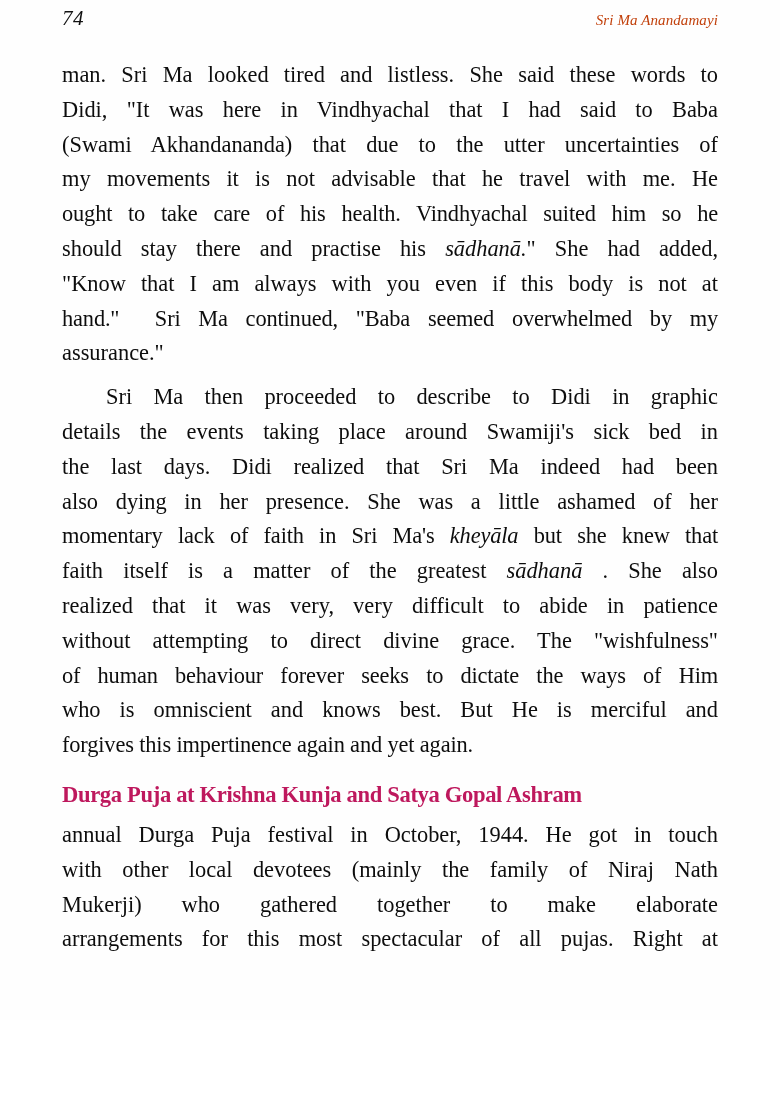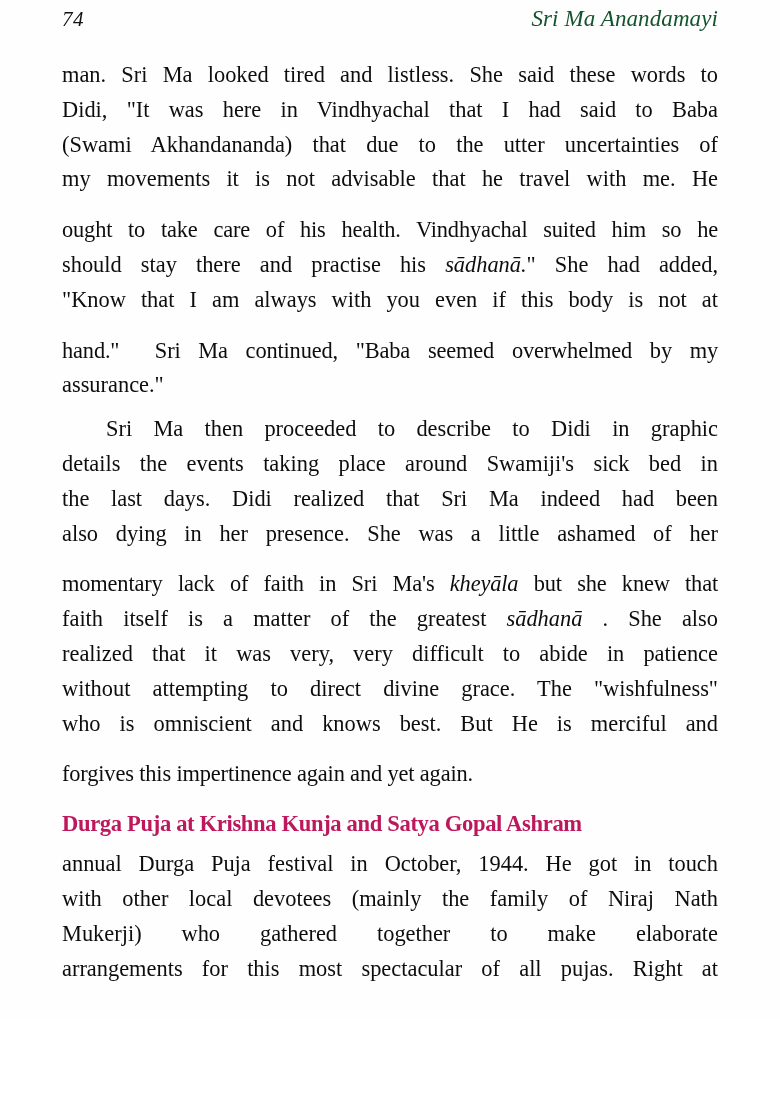--- a/index.html
+++ b/index.html
@@ -33,23 +33,23 @@
     justify-content: space-between;
   }
   .folio {
     font-style: italic;
     font-size: 21px;
     letter-spacing: 0.5px;
     color: #111;
   }
   .head-title {
     font-style: italic;
-    font-size: 23px;
+    font-size: 15px;
     letter-spacing: 0.1px;
-    color: #14532d;
+    color: #c2410c;
     white-space: nowrap;
   }
 
   
   .textblock {
     position: absolute;
     left: 62px;
     top: 58px;
     width: 656px;
   }
@@ -71,21 +71,20 @@
     white-space: pre-wrap;
     color: #0d0d0d;
   }
   
   .ln.last {
     text-align-last: left;
   }
   
   .ln.tight {
     letter-spacing: -0.15px;
-    margin-top: 16px;
   }
   .indent {
     display: inline-block;
     width: 44px;
   }
 
   em {
     font-style: italic;
   }
 
@@ -127,20 +126,21 @@
 
     <p class="para">
       <span class="ln"><span class="indent"></span><span>Sri Ma then proceeded to describe to Didi in graphic</span></span>
       <span class="ln">details the events taking place around Swamiji's sick bed in</span>
       <span class="ln">the last days. Didi realized that Sri Ma indeed had been</span>
       <span class="ln">also dying in her presence. She was a little ashamed of her</span>
       <span class="ln tight"><span>momentary lack of faith in Sri Ma's </span><em>kheyāla</em><span> but she knew that</span></span>
       <span class="ln"><span>faith itself is a matter of the greatest </span><em>sādhanā</em><span> . She also</span></span>
       <span class="ln">realized that it was very, very difficult to abide in patience</span>
       <span class="ln">without attempting to direct divine grace. The "wishfulness"</span>
+      <span class="ln tight">of human behaviour forever seeks to dictate the ways of Him</span>
       <span class="ln">who is omniscient and knows best. But He is merciful and</span>
       <span class="ln last tight">forgives this impertinence again and yet again.</span>
     </p>
 
     <h2 class="section-heading">Durga Puja at Krishna Kunja and Satya Gopal Ashram</h2>
 
 
     <p class="para">
       <span class="ln">annual Durga Puja festival in October, 1944. He got in touch</span>
       <span class="ln">with other local devotees (mainly the family of Niraj Nath</span>

